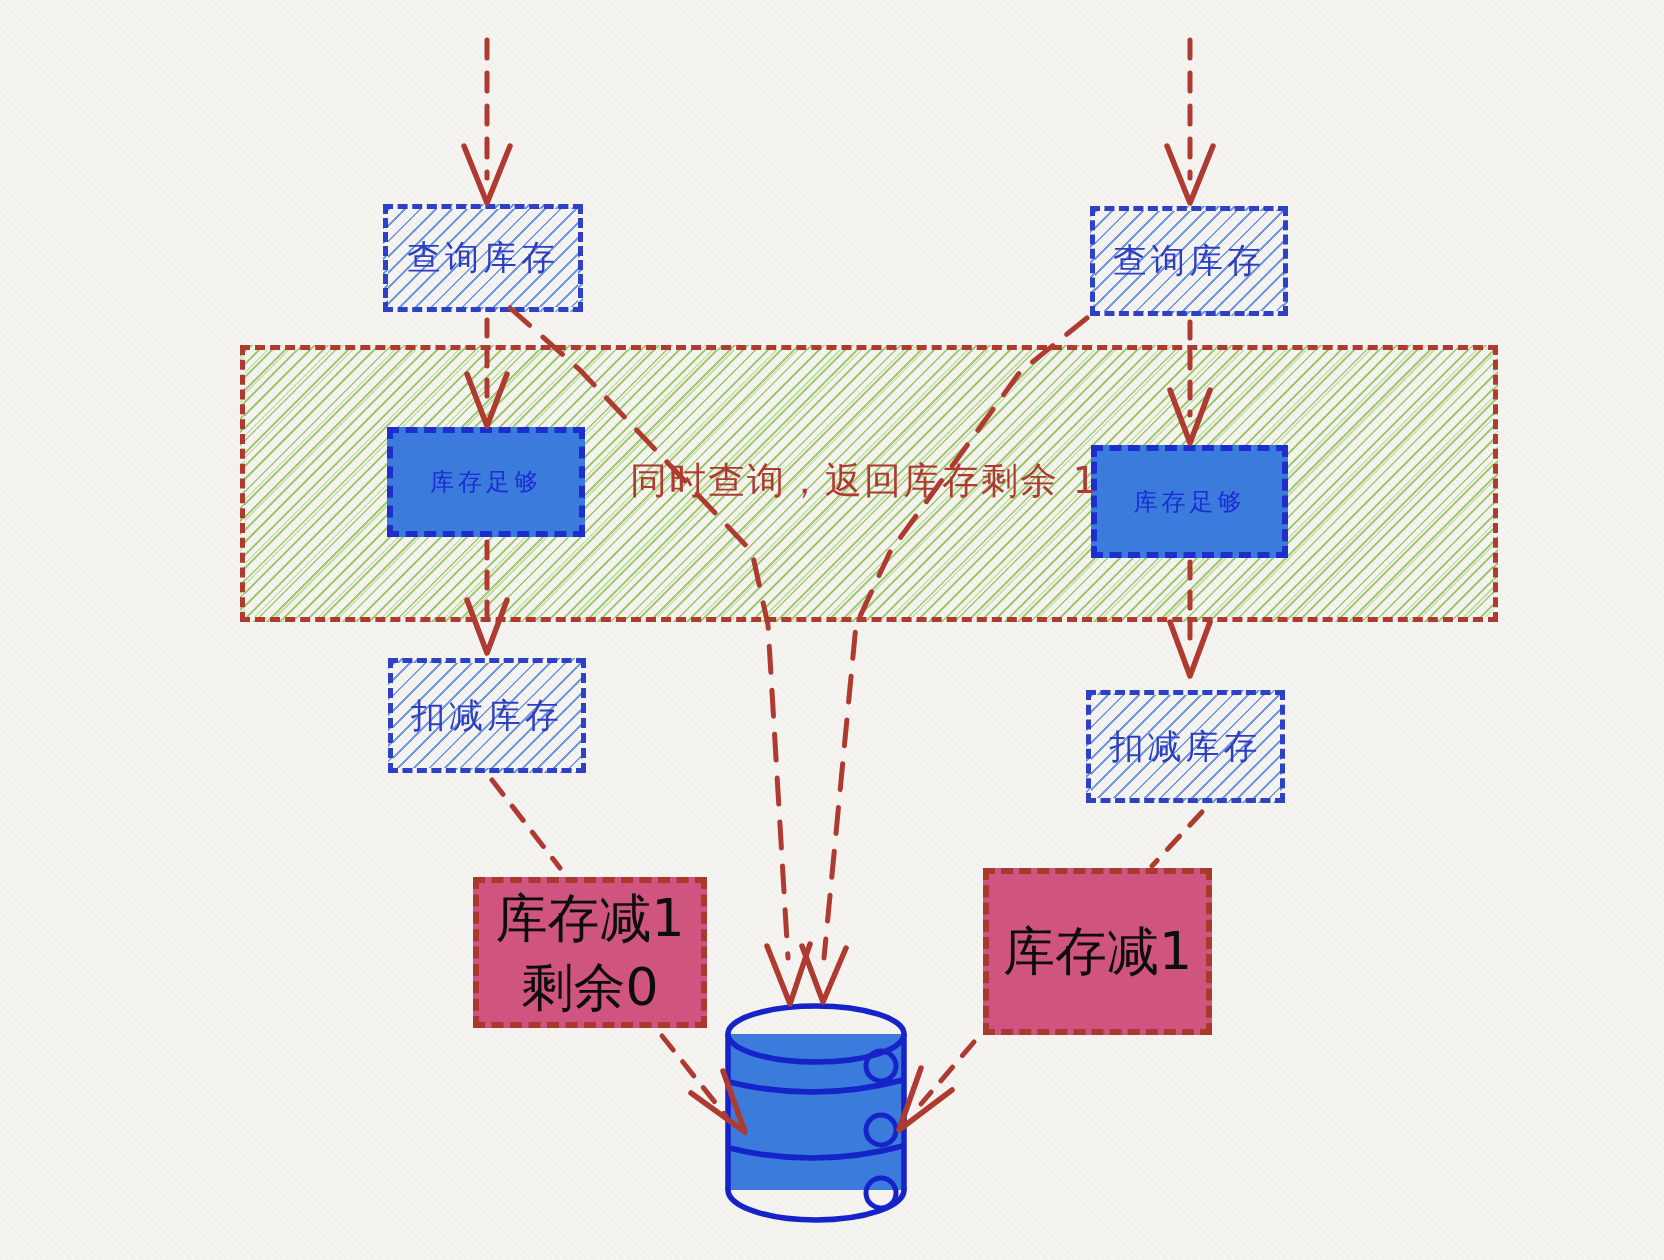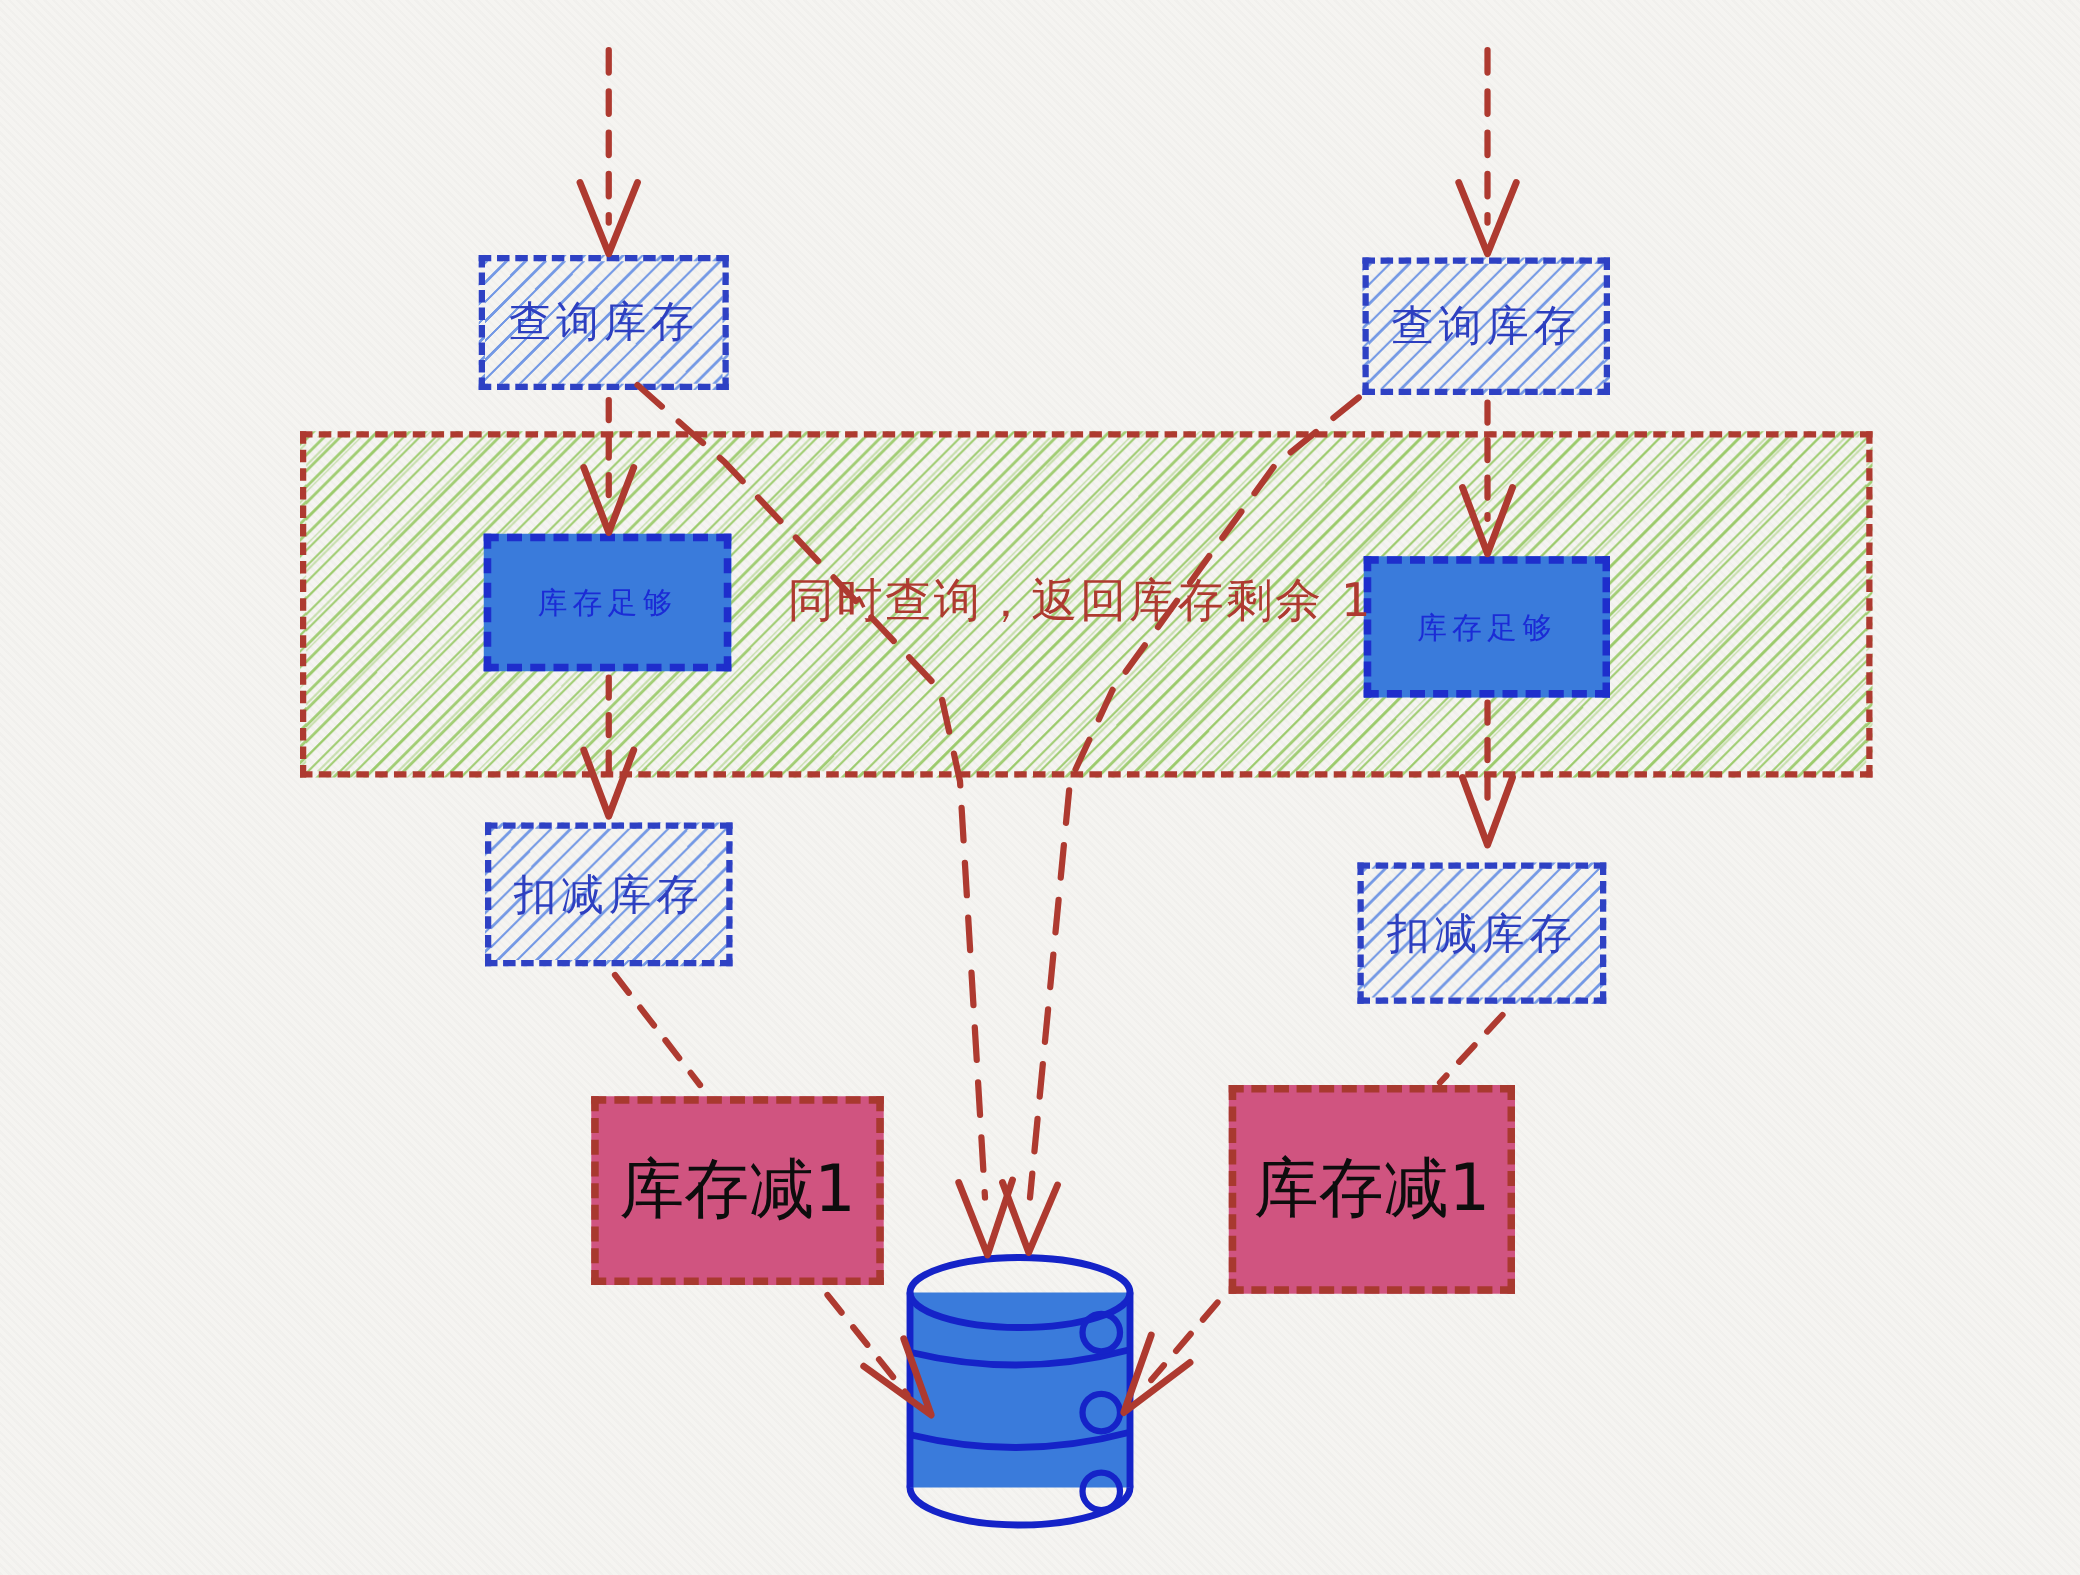--- a/index.html
+++ b/index.html
@@ -98,20 +98,21 @@
 
   <div class="step-box d-left">
     <span>扣减库存</span>
   </div>
   <div class="step-box d-right">
     <span>扣减库存</span>
   </div>
 
   <div class="result-box r-left">
     <div>库存减1</div>
+    <div>剩余0</div>
   </div>
   <div class="result-box r-right">
     <div>库存减1</div>
   </div>
 
   <svg class="overlay" width="1664" height="1260" viewBox="0 0 1664 1260">
 
     <g>
       <ellipse cx="816" cy="1190" rx="88" ry="30" fill="#3a7bdb" class="dbline" stroke-width="5.5"></ellipse>
       <rect x="728" y="1034" width="176" height="156" fill="#3a7bdb"></rect>

